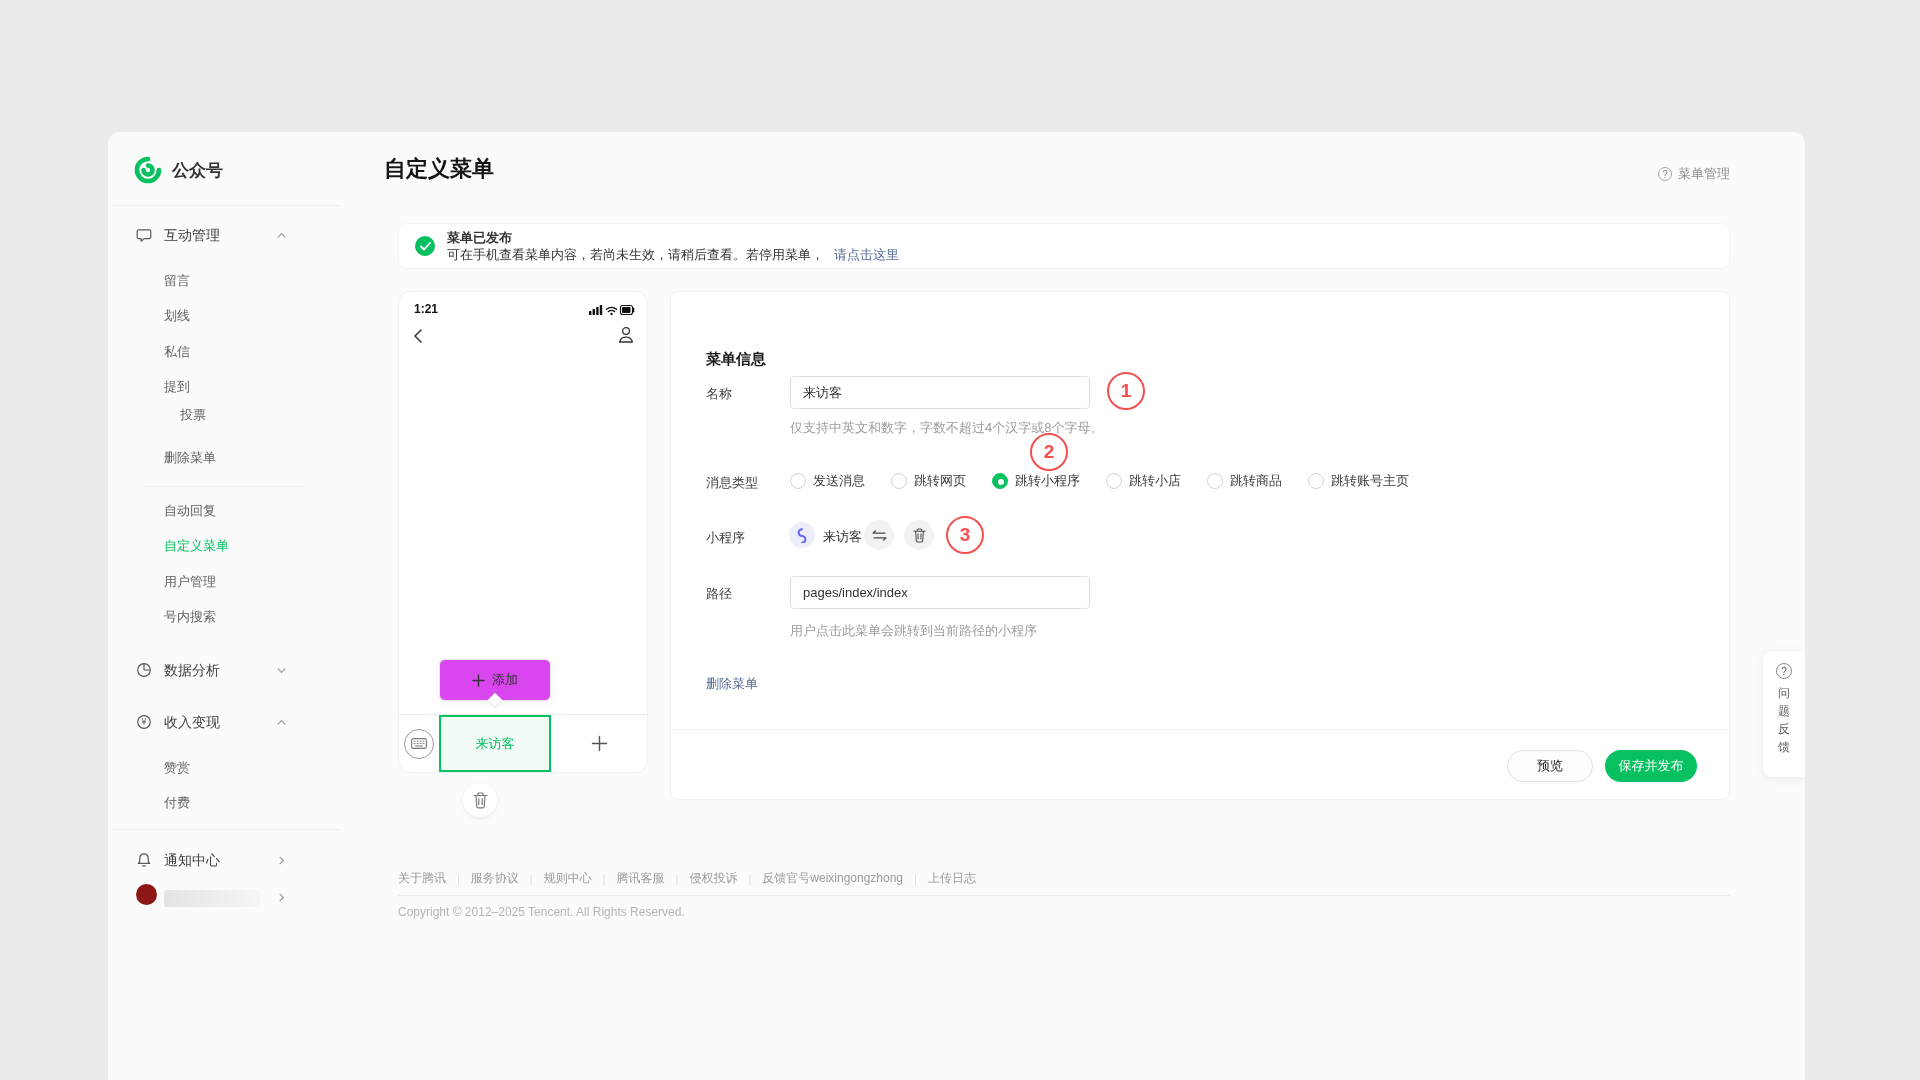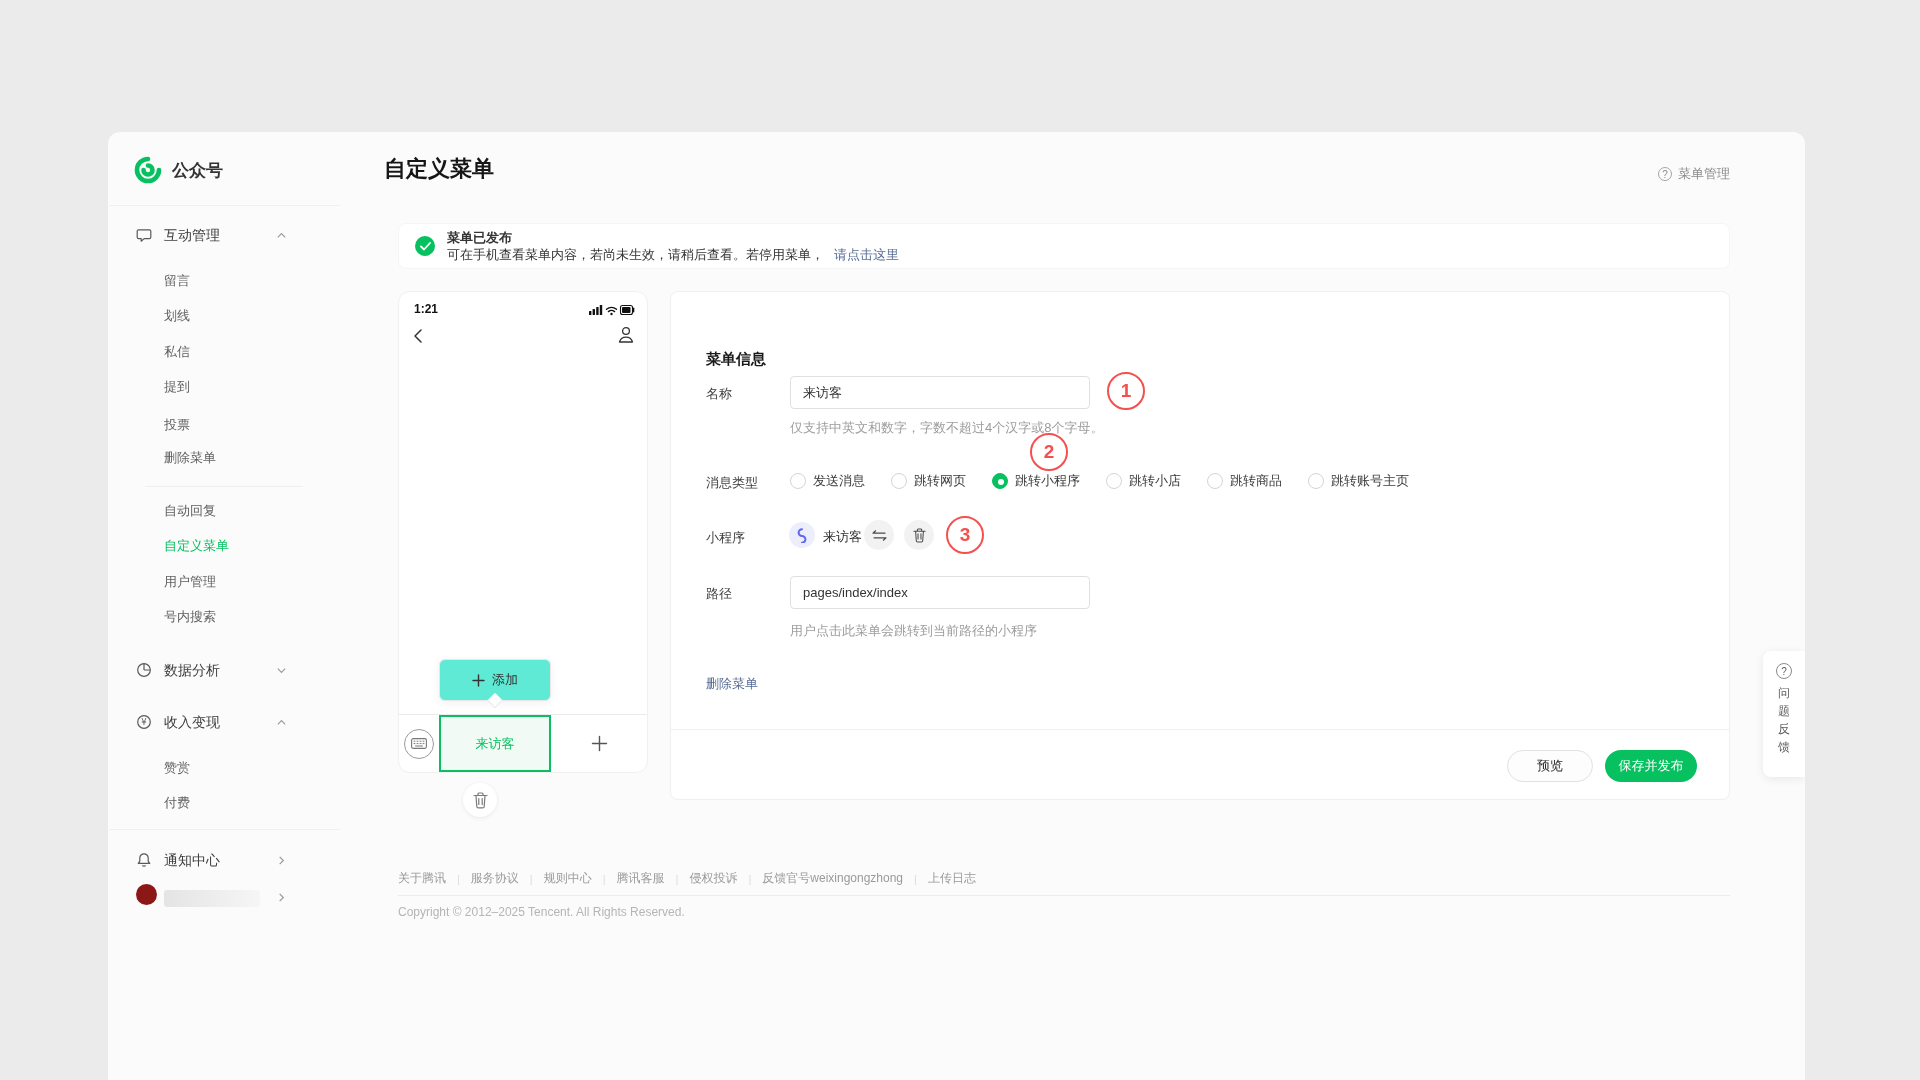--- a/index.html
+++ b/index.html
@@ -50,21 +50,21 @@
   .p-back { position:absolute; left:12px; top:36px; }
   .p-person { position:absolute; right:12px; top:33px; }
   .p-bar { position:absolute; left:0; right:0; bottom:0; height:58px; border-top:1px solid #ebebeb;
     display:flex; border-radius:0 0 12px 12px; }
   .p-kb { width:40px; display:flex; align-items:center; justify-content:center; }
   .kb-circle { width:30px; height:30px; border:1px solid #9a9a9a; border-radius:50%;
     display:flex; align-items:center; justify-content:center; }
   .p-menu-cell { width:112px; border:2px solid #07c160; background:#f1faf4; display:flex;
     align-items:center; justify-content:center; font-size:13px; color:#07c160; cursor:pointer; }
   .p-plus-cell { flex:1; display:flex; align-items:center; justify-content:center; cursor:pointer; }
-  .popover { position:absolute; left:40px; bottom:71px; width:112px; height:42px; background:#5eead4;
+  .popover { position:absolute; left:40px; bottom:71px; width:112px; height:42px; background:#d946ef;
     border:1px solid #e8e8e8; border-radius:6px; box-shadow:0 2px 8px rgba(0,0,0,.06);
     display:flex; align-items:center; justify-content:center; gap:7px; font-size:13px; color:#333; cursor:pointer; }
   .popover::after { content:""; position:absolute; left:50%; bottom:-6px; width:10px; height:10px;
     background:#fff; border-right:1px solid #e8e8e8; border-bottom:1px solid #e8e8e8;
     transform:translateX(-50%) rotate(45deg); }
   .trash-drop { position:absolute; left:355px; top:651px; width:34px; height:34px; border-radius:50%;
     background:#fff; box-shadow:0 1px 4px rgba(0,0,0,.08); display:flex; align-items:center; justify-content:center; }
   
   .form-card { position:absolute; left:562px; top:159px; width:1060px; height:509px; background:#fff;
     border:1px solid #f0f0f0; border-radius:8px; }
@@ -129,21 +129,21 @@
       </svg>
       <span class="g-lbl">互动管理</span>
       <svg class="g-chev" viewBox="0 0 12 12">
         <polyline points="2,8 6,4 10,8" fill="none" stroke="#9a9a9a" stroke-width="1.3"></polyline>
       </svg>
     </div>
     <div class="side-sub" style="top:140px;">留言</div>
     <div class="side-sub" style="top:175px;">划线</div>
     <div class="side-sub" style="top:211px;">私信</div>
     <div class="side-sub" style="top:246px;">提到</div>
-    <div class="side-sub" style="top:284px;">投票</div>
+    <div class="side-sub" style="top:274px;margin-left:16px;">投票</div>
     <div class="side-sub" style="top:317px;">删除菜单</div>
     <div class="side-divider" style="left:37px; top:354px; width:158px;"></div>
     <div class="side-sub" style="top:370px;">自动回复</div>
     <div class="side-sub active" style="top:405px;">自定义菜单</div>
     <div class="side-sub" style="top:441px;">用户管理</div>
     <div class="side-sub" style="top:476px;">号内搜索</div>
 
     <div class="side-row" style="top:525px;">
       <svg class="g-icon" viewBox="0 0 16 16">
         <circle cx="8" cy="8" r="6.3" fill="none" stroke="#595959" stroke-width="1.2"></circle>

